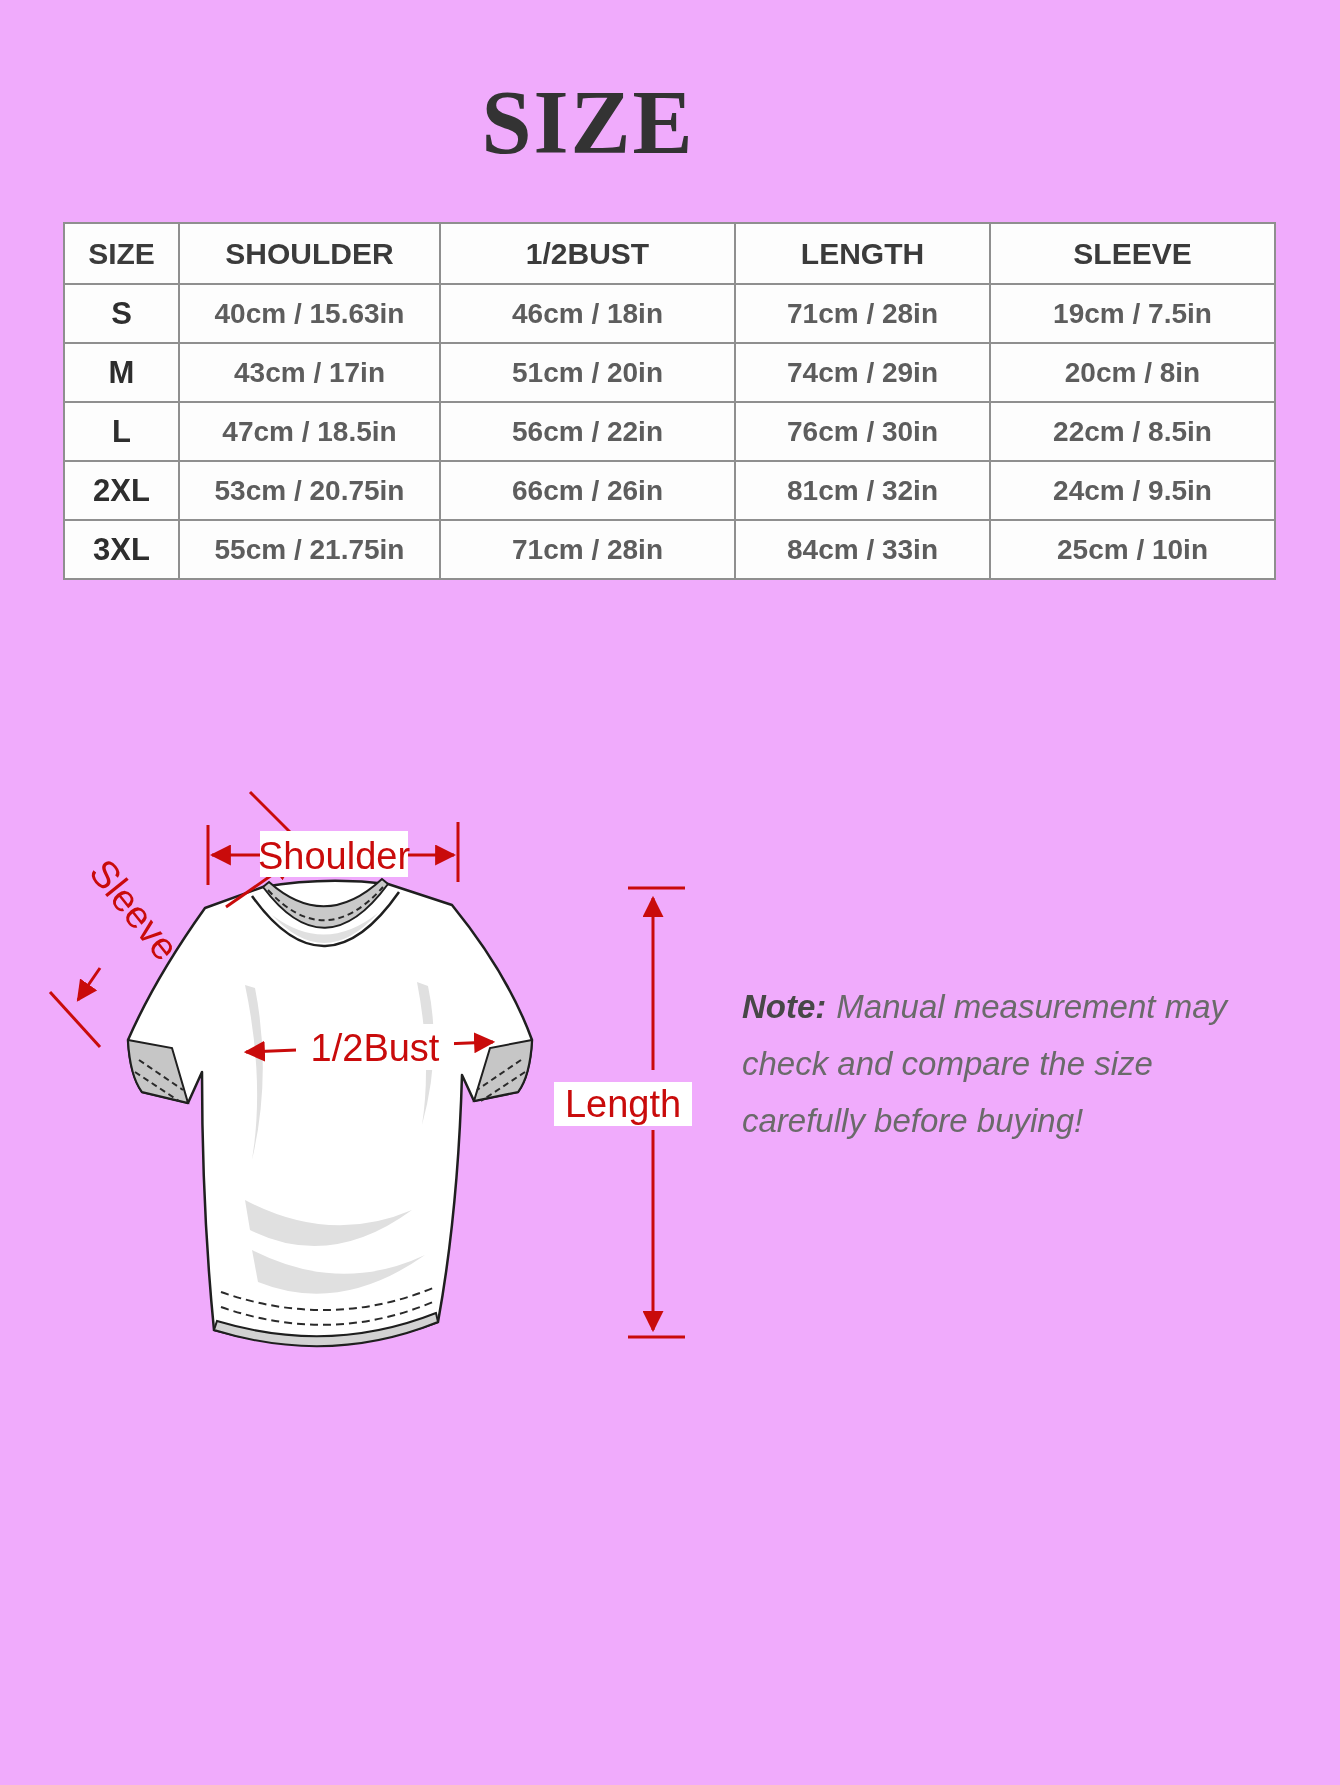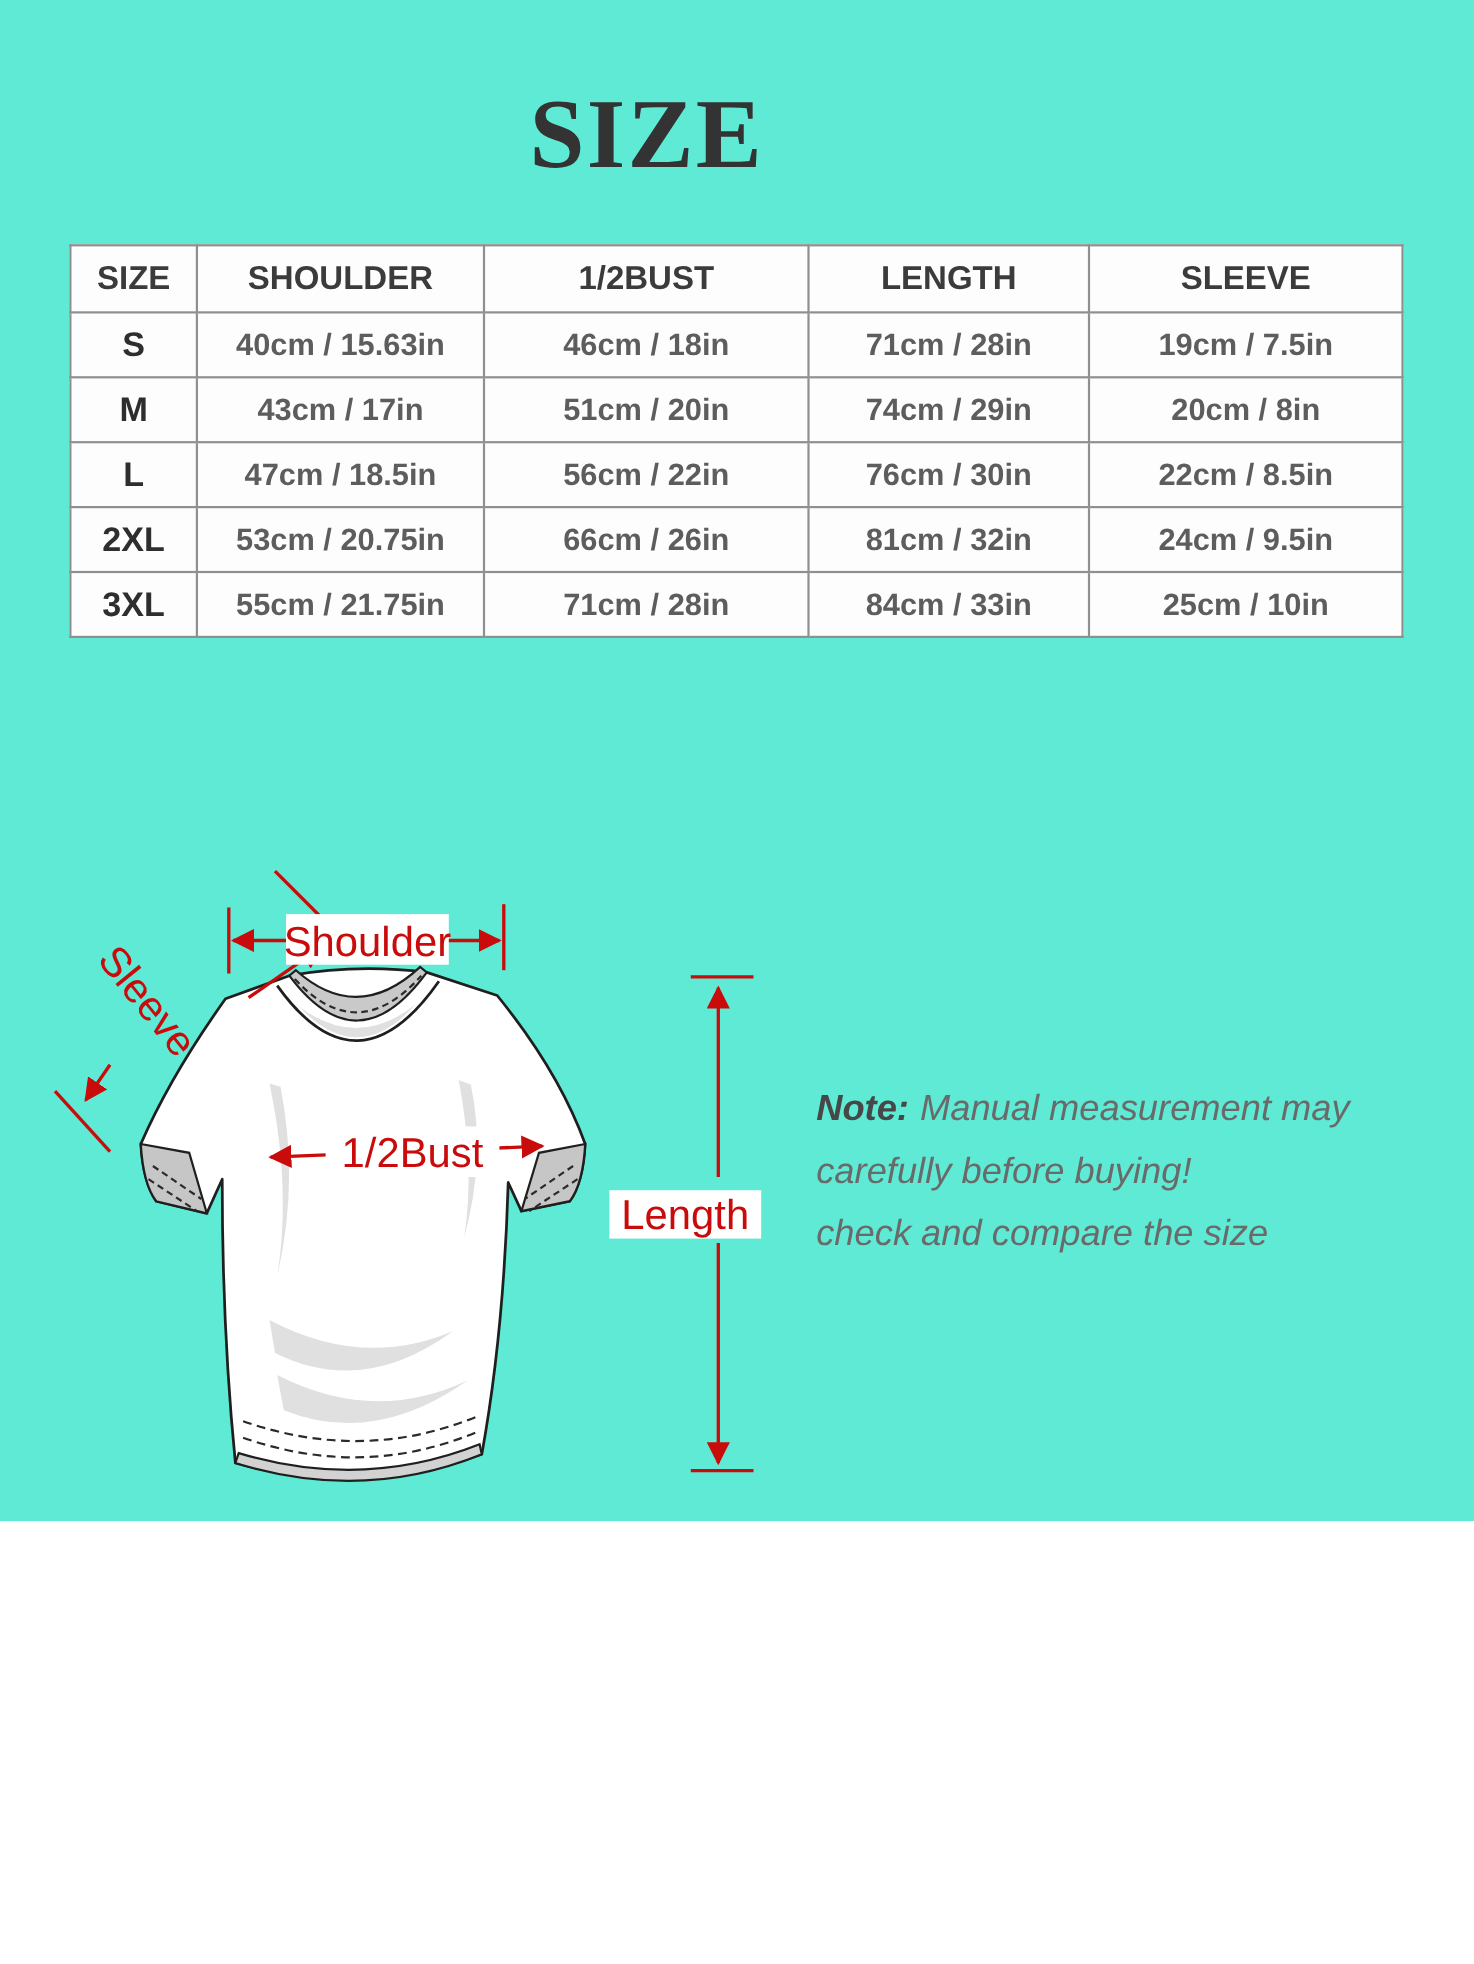--- a/index.html
+++ b/index.html
@@ -1,17 +1,17 @@
 <!DOCTYPE html>
 <html><head>
 <meta charset="utf-8">
 <style>
   html,body{margin:0;padding:0;background:#ffffff;}
   .canvas{
-    position:relative;width:1340px;height:1383px;background:#5eead4;
+    position:relative;width:1340px;height:1785px;background:#f0abfc;
     font-family:"Liberation Sans",sans-serif;overflow:hidden;
   }
   .title{
     position:absolute;top:78px;left:0;width:1176px;text-align:center;
     font-family:"Liberation Serif",serif;font-weight:700;font-size:90px;
     color:#333333;letter-spacing:2px;line-height:1;
   }
   table.size-table{
     position:absolute;left:63px;top:222px;width:1211px;
     border-collapse:collapse;table-layout:fixed;background:#fdfdfd;
@@ -167,17 +167,17 @@
 
       <text class="red-label" x="294" y="139" text-anchor="middle">Shoulder</text>
       <text class="red-label" text-anchor="middle" transform="translate(84,188) rotate(51)">Sleeve</text>
       <text class="red-label" x="335" y="331" text-anchor="middle">1/2Bust</text>
       <text class="red-label" x="583" y="387" text-anchor="middle">Length</text>
     </svg>
   </div>
 
   <div class="note">
     <div class="line"><b>Note:</b><span>Manual measurement may</span></div>
+    <div class="line">check and compare the size</div>
     <div class="line">carefully before buying!</div>
-    <div class="line">check and compare the size</div>
   </div>
 
 </div>
 
 </body></html>

